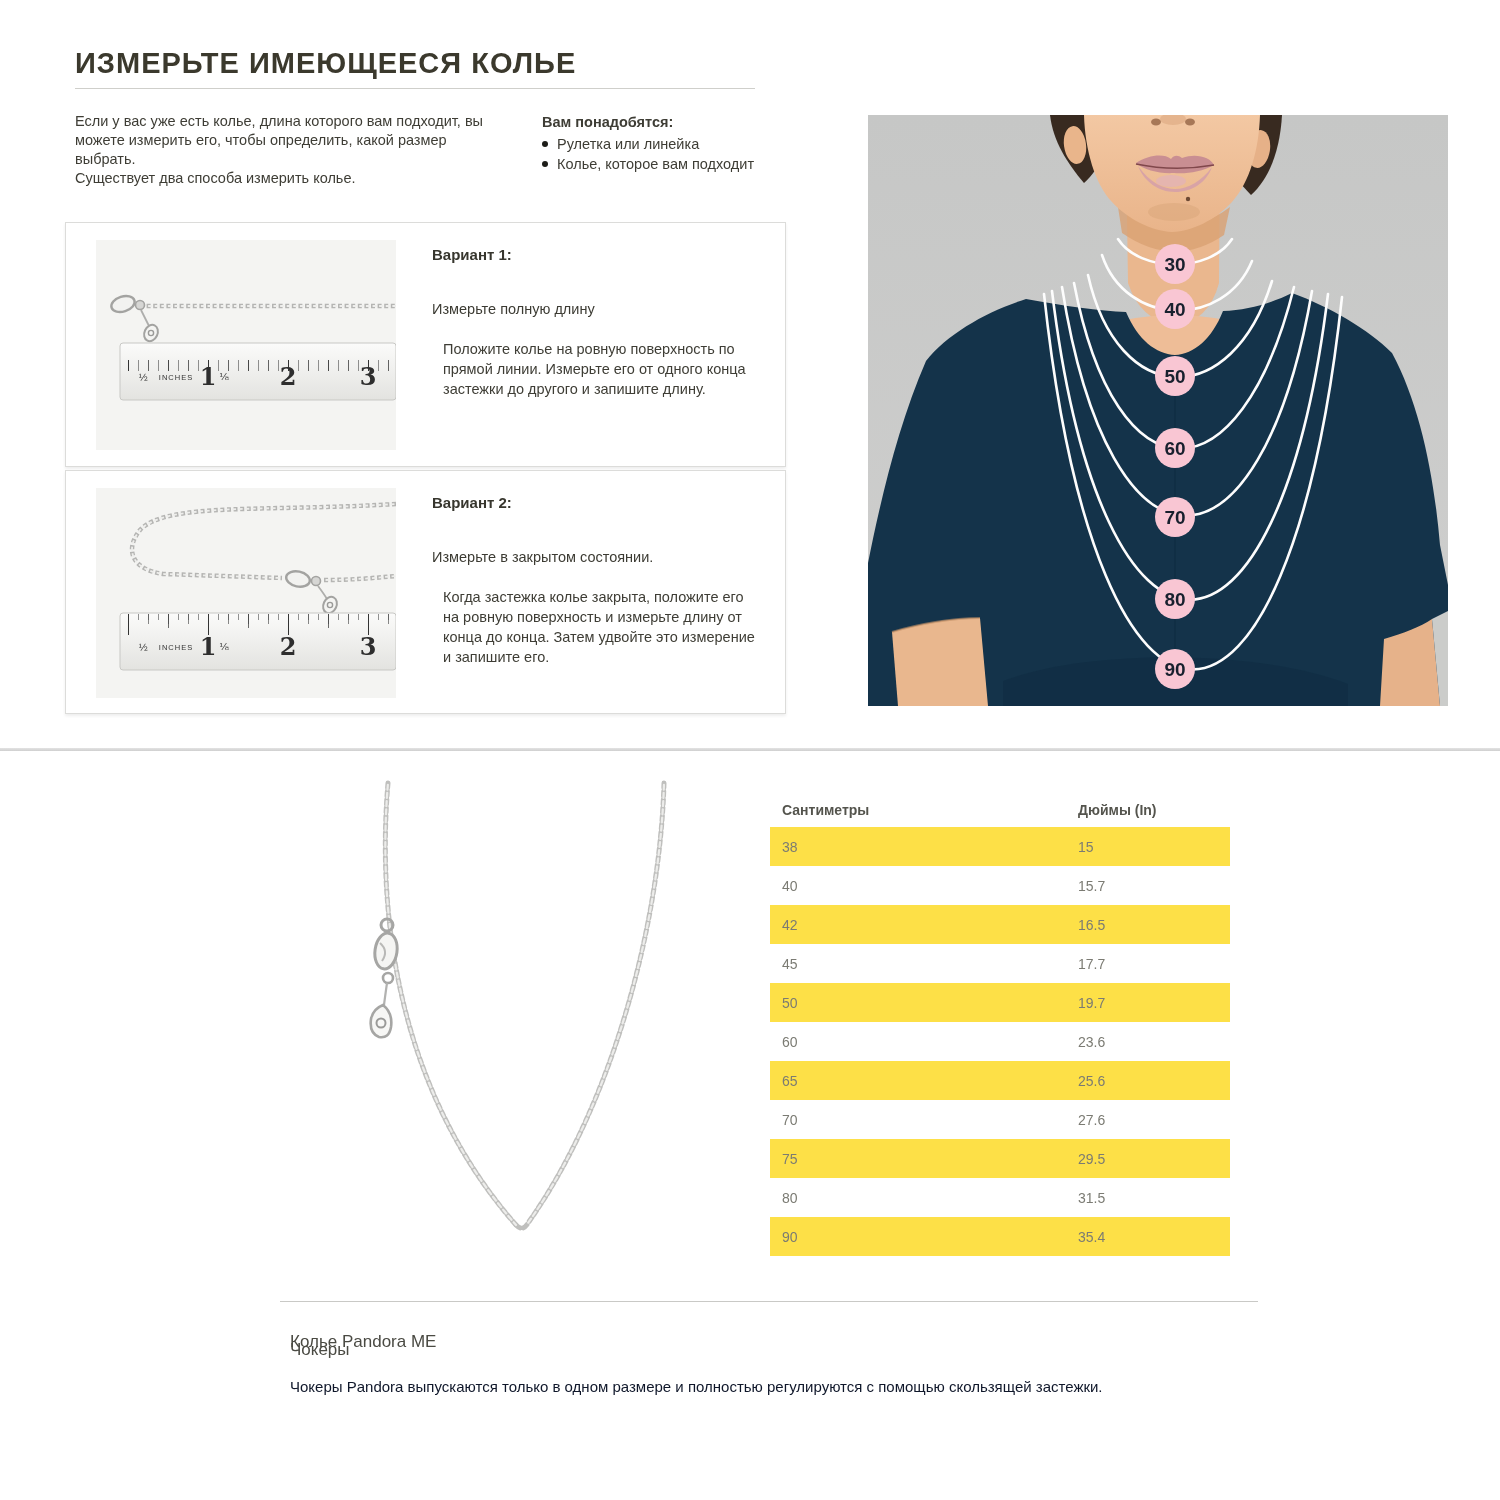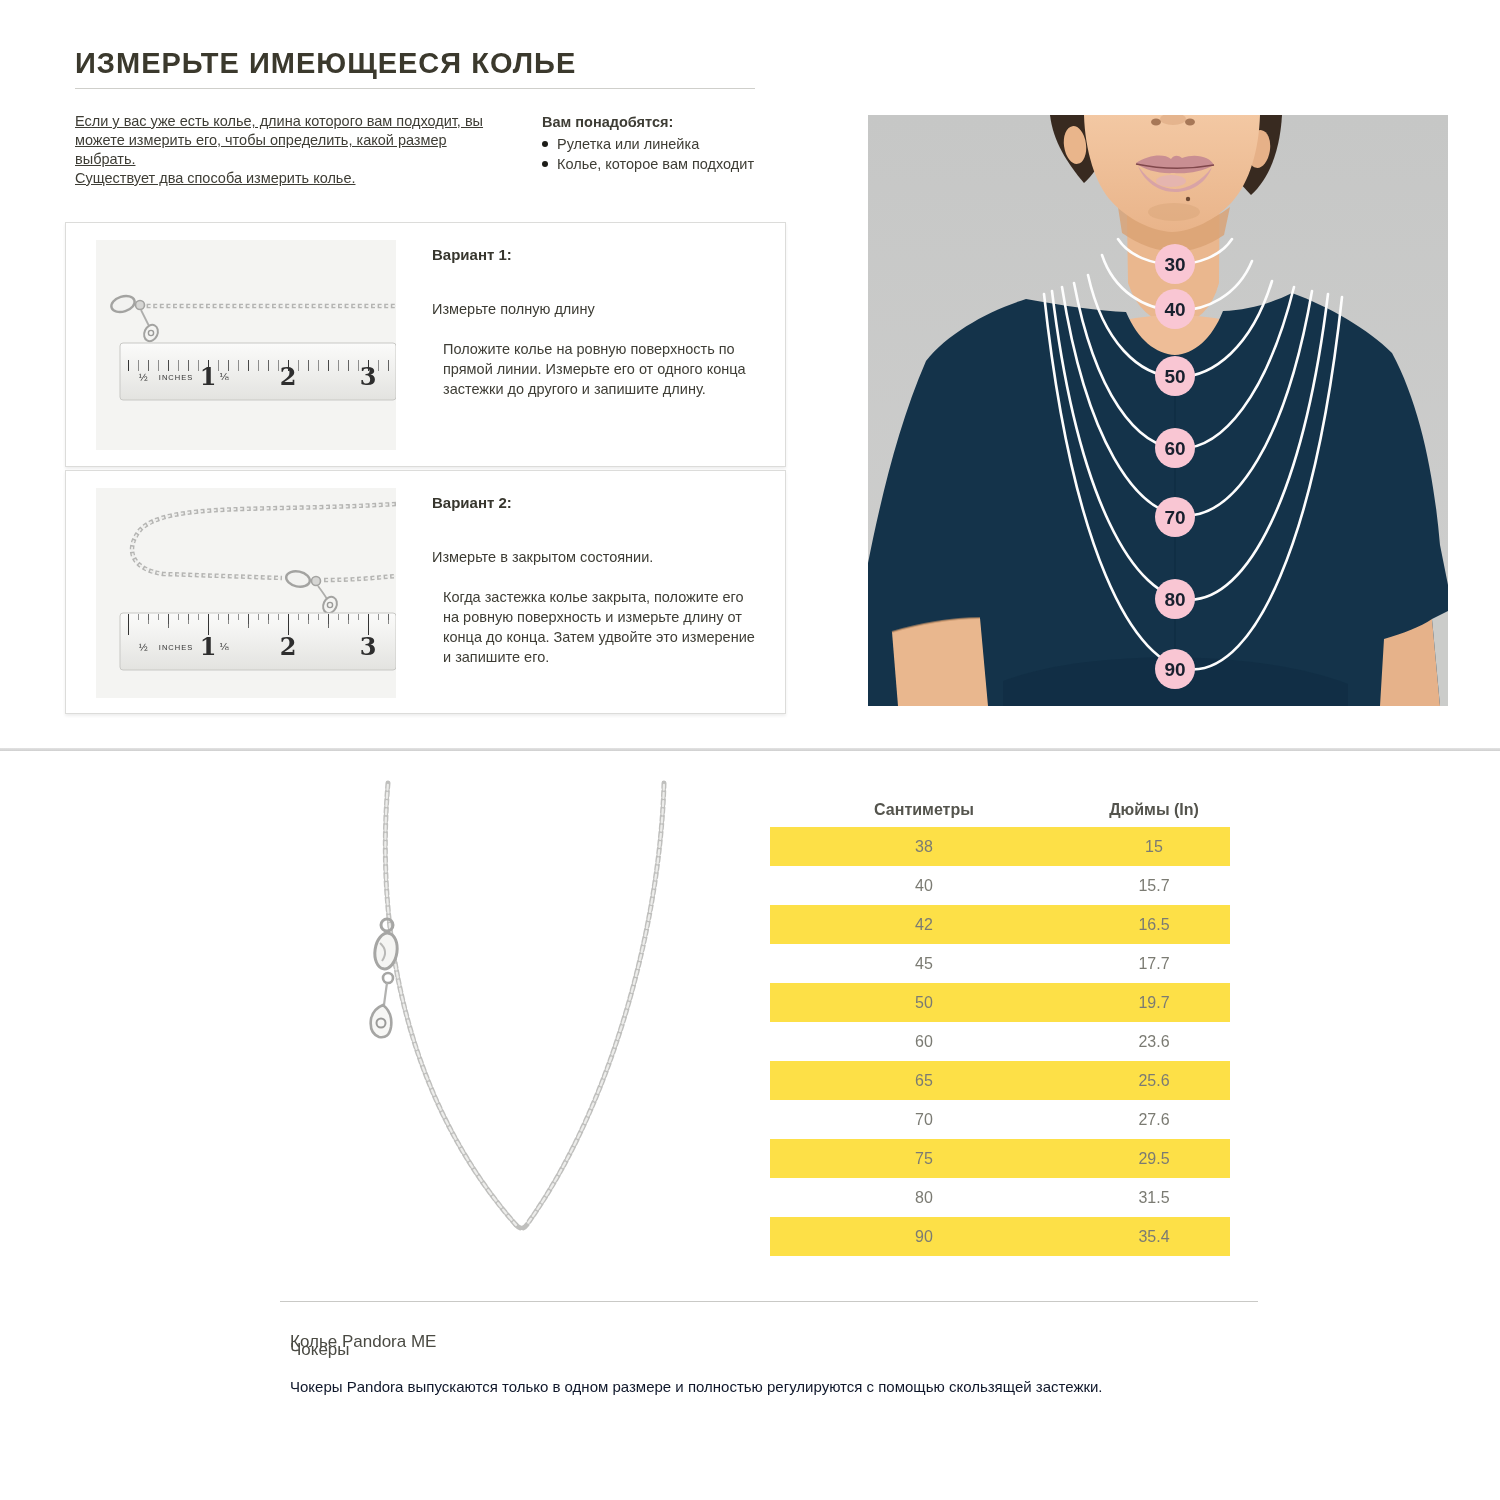--- a/index.html
+++ b/index.html
@@ -2,21 +2,21 @@
 <html><head>
 <meta charset="utf-8">
 <style>
   html,body{margin:0;padding:0;background:#fff;}
   .page{position:relative;width:1500px;height:1500px;background:#fff;overflow:hidden;
         font-family:"Liberation Sans","DejaVu Sans",sans-serif;color:#3c3b33;}
   .abs{position:absolute;}
   
   .title{left:75px;top:28px;font-size:29px;font-weight:bold;letter-spacing:1px;color:#3b392d;}
   .title-rule{left:75px;top:88px;width:680px;height:1px;background:#cfcfcb;}
-  .intro{left:75px;top:112px;width:410px;font-size:14.5px;line-height:19px;color:#3e3d35;text-decoration:underline;}
+  .intro{left:75px;top:112px;width:410px;font-size:14.5px;line-height:19px;color:#3e3d35;}
   .intro p{margin:0;}
   .needs{left:542px;top:112px;width:240px;font-size:14.5px;line-height:20px;color:#3e3d35;}
   .needs-title{font-weight:bold;margin:0 0 2px 0;}
   .needs ul{list-style:none;margin:0;padding:0;}
   .needs li{position:relative;padding-left:15px;}
   .needs li .dot{position:absolute;left:0;top:7px;width:6px;height:6px;border-radius:50%;background:#1d1d18;}
   
   .opt-box{left:65px;width:719px;height:243px;background:#fff;border:1px solid #dcdcda;
            box-shadow:0 2px 3px rgba(0,0,0,.07);}
   .opt-box.o1{top:222px;}
@@ -26,21 +26,21 @@
   .opt-title{font-weight:bold;font-size:15px;color:#37362e;margin:0 0 34px 0;}
   .opt-sub{margin:0 0 20px 0;}
   .opt-body{margin:11px;color:#3e3d35;}
   
   .photo{left:868px;top:115px;width:580px;height:591px;}
   
   .page-divider{left:0;top:748px;width:1500px;height:3px;
      background:linear-gradient(#e3e3e3,#cfcfcf);}
   
   .necklace{left:290px;top:775px;width:440px;height:480px;}
-  .size-table{left:770px;top:793px;width:460px;font-size:16px;text-align:center;}
+  .size-table{left:770px;top:793px;width:460px;font-size:14px;}
   .trow{display:grid;grid-template-columns:296px 164px;align-items:center;height:39px;}
   .trow.head{height:34px;font-weight:bold;color:#54544d;}
   .trow .c{padding-left:12px;color:#7b7b73;}
   .trow.head .c{color:#54544d;}
   .trow.stripe{background:#fde047;}
   .divider2{left:280px;top:1301px;width:978px;height:1px;background:#c9c9c6;}
   .f-head{font-size:17px;font-weight:normal;color:#4a4a43;margin:0;}
   .f-text{font-size:15px;color:#0f172a;margin:0;}
   .choker-head{left:290px;top:1340px;}
   .choker-text{left:290px;top:1378px;width:990px;}

